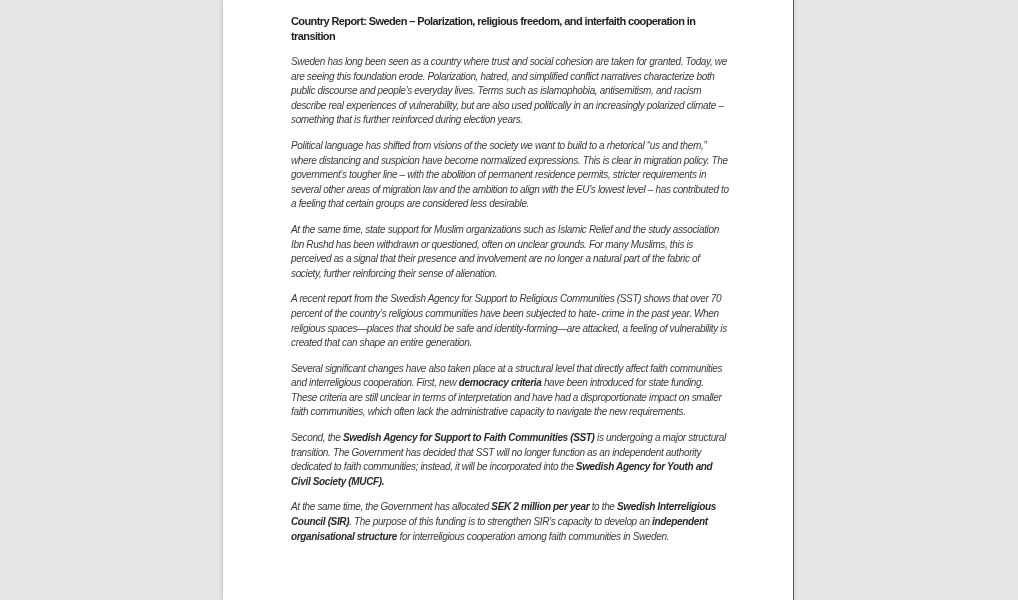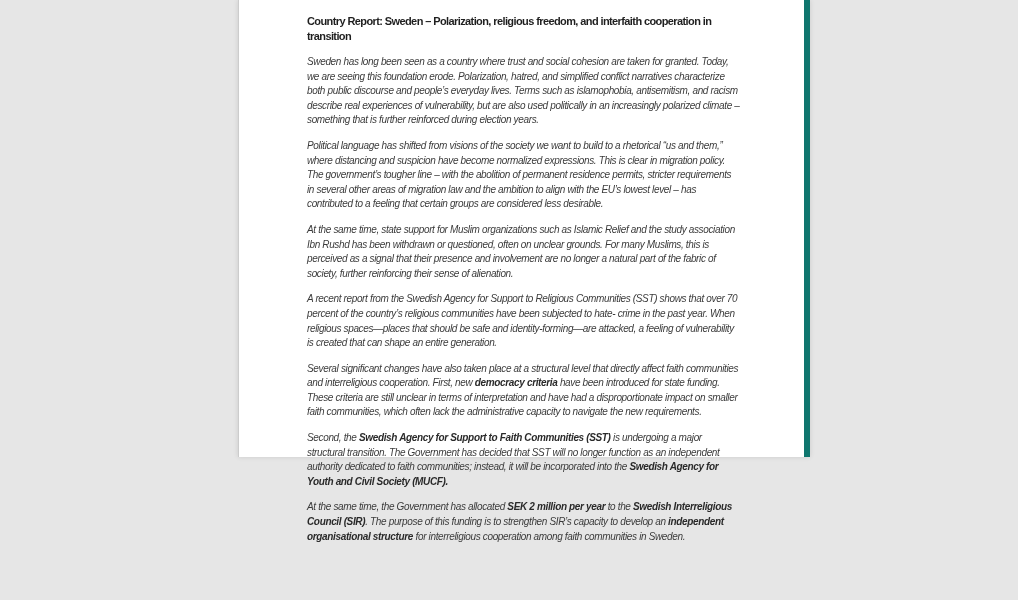--- a/index.html
+++ b/index.html
@@ -14,27 +14,26 @@
     position: relative;
     width: 1018px;
     height: 600px;
     background: #e6e6e6;
   }
   .paper {
     position: absolute;
     left: 222px;
     top: 0;
     width: 572px;
-    height: 457px;
+    height: 600px;
     background: #ffffff;
     border-left: 1px solid #cccccc;
-    border-right: 6px solid #0f766e;
+    border-right: 1px solid #0f766e;
     box-shadow: 0 0 5px rgba(0,0,0,0.12);
     box-sizing: border-box;
-    margin-left: 16px;
   }
   .content {
     padding: 14px 64px 0 68px;
   }
   .doc-title {
     margin: 0 0 11px 0;
     font-size: 11px;
     font-weight: bold;
     letter-spacing: -0.6px;
     line-height: 15px;

